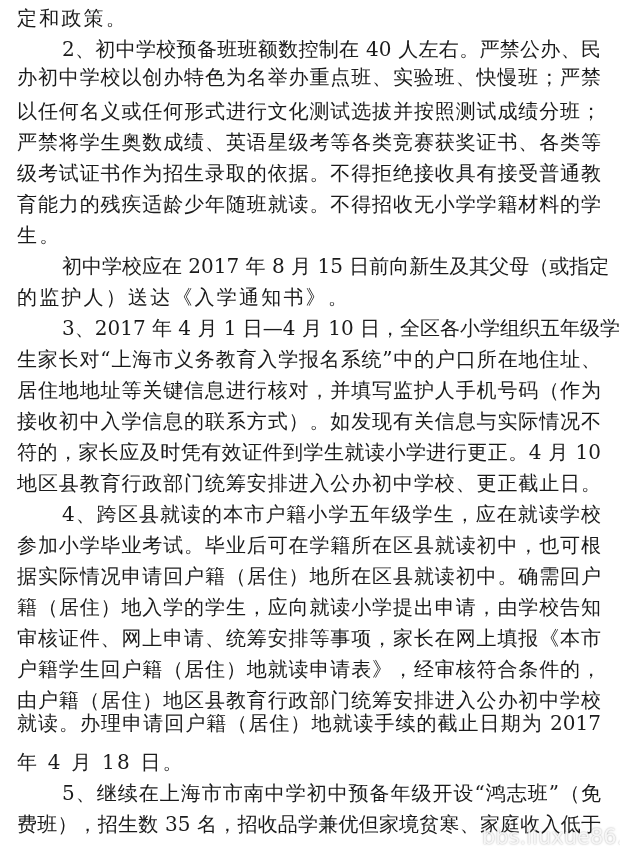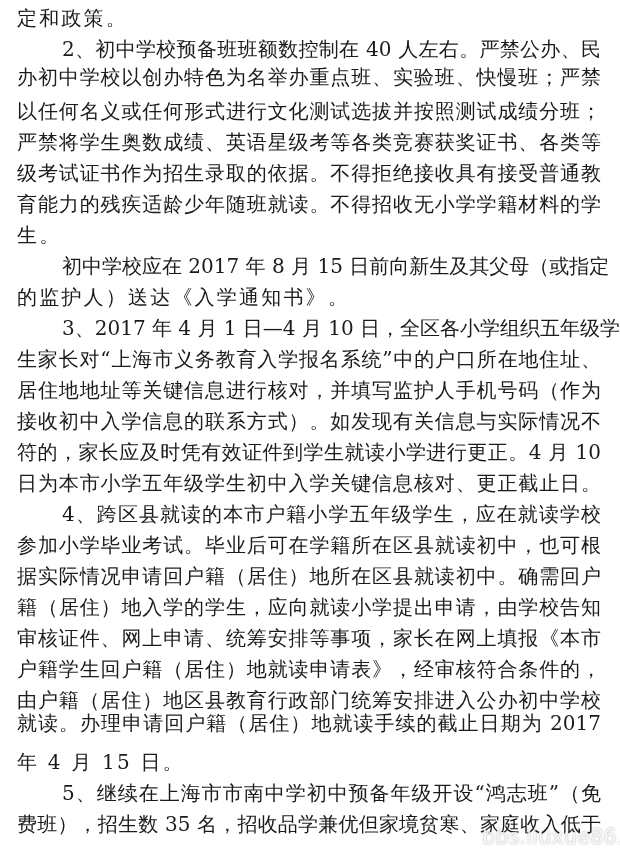--- a/index.html
+++ b/index.html
@@ -89,29 +89,29 @@
   <div class="line full" style="top:158px">级考试证书作为招生录取的依据。不得拒绝接收具有接受普通教</div>
   <div class="line full" style="top:189px">育能力的残疾适龄少年随班就读。不得招收无小学学籍材料的学</div>
   <div class="line" style="top:220px">生。</div>
   <div class="line full indent" style="top:251px">初中学校应在 2017 年 8 月 15 日前向新生及其父母（或指定</div>
   <div class="line" style="top:282px">的监护人）送达《入学通知书》。</div>
   <div class="line full indent" style="top:313px">3、2017 年 4 月 1 日—4 月 10 日，全区各小学组织五年级学</div>
   <div class="line full" style="top:344px">生家长对“上海市义务教育入学报名系统”中的户口所在地住址、</div>
   <div class="line full" style="top:375px">居住地地址等关键信息进行核对，并填写监护人手机号码（作为</div>
   <div class="line full" style="top:406px">接收初中入学信息的联系方式）。如发现有关信息与实际情况不</div>
   <div class="line full" style="top:437px">符的，家长应及时凭有效证件到学生就读小学进行更正。4 月 10</div>
-  <div class="line full" style="top:468px">日为本市小学五年级学生初中入学关键信息核对、更正截止日。</div>
+  <div class="line full" style="top:468px">地区县教育行政部门统筹安排进入公办初中学校、更正截止日。</div>
   <div class="line full indent" style="top:499px">4、跨区县就读的本市户籍小学五年级学生，应在就读学校</div>
   <div class="line full" style="top:530px">参加小学毕业考试。毕业后可在学籍所在区县就读初中，也可根</div>
   <div class="line full" style="top:561px">据实际情况申请回户籍（居住）地所在区县就读初中。确需回户</div>
   <div class="line full" style="top:592px">籍（居住）地入学的学生，应向就读小学提出申请，由学校告知</div>
   <div class="line full" style="top:623px">审核证件、网上申请、统筹安排等事项，家长在网上填报《本市</div>
   <div class="line full" style="top:654px">户籍学生回户籍（居住）地就读申请表》，经审核符合条件的，</div>
   <div class="line full" style="top:685px">由户籍（居住）地区县教育行政部门统筹安排进入公办初中学校</div>
   <div class="line full" style="top:708px">就读。办理申请回户籍（居住）地就读手续的截止日期为 2017</div>
-  <div class="line" style="top:747px">年 4 月 15 日。</div>
+  <div class="line" style="top:747px">年 4 月 18 日。</div>
   <div class="line full indent" style="top:778px">5、继续在上海市市南中学初中预备年级开设“鸿志班”（免</div>
   <div class="line full" style="top:809px">费班），招生数 35 名，招收品学兼优但家境贫寒、家庭收入低于</div>
 
   <div class="watermark">
     <div class="wm-url">bbs.liuxue86.com</div>
   </div>
 </div>
 
 </body></html>

